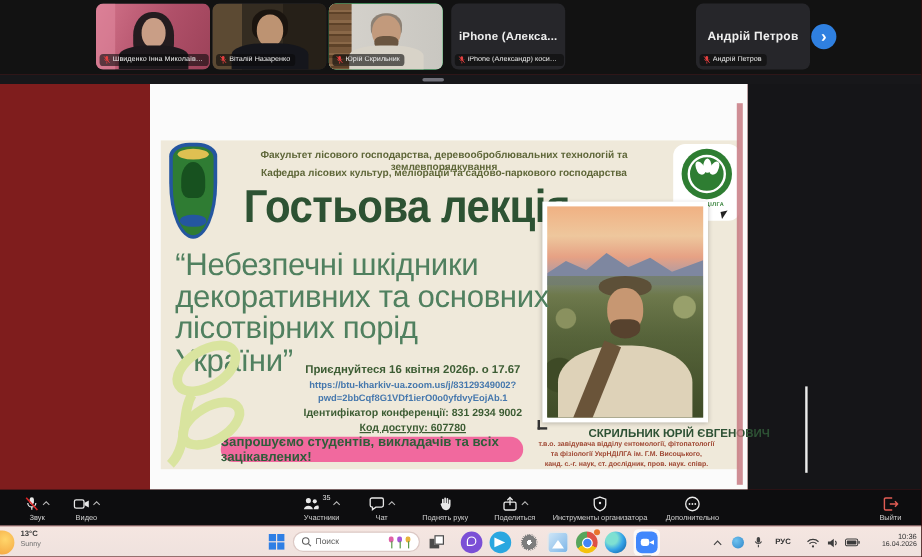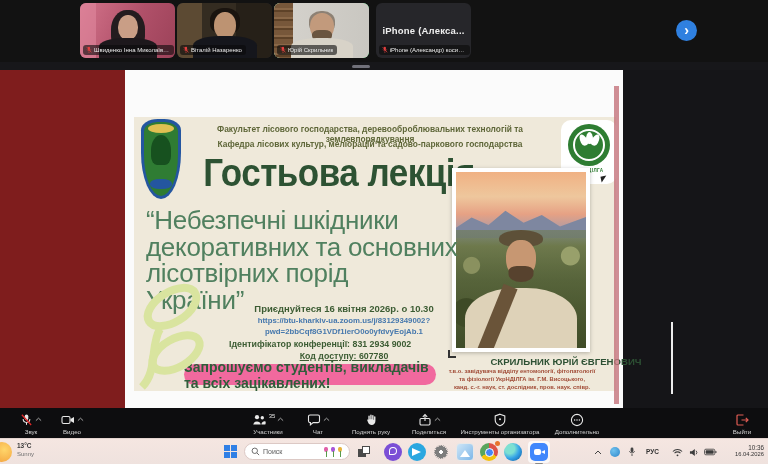--- a/index.html
+++ b/index.html
@@ -80,24 +80,24 @@
   .mn-beard{position:absolute;left:50%;top:94px;transform:translateX(-50%);width:25px;height:16px;
             background:#57422e;border-radius:40% 40% 60% 60%;}
   .mn-body{position:absolute;left:50%;bottom:-8px;transform:translateX(-50%);width:112px;height:68px;
            background:#ded2b8;border-radius:45% 45% 0 0;}
   .mn-strap{position:absolute;left:34px;top:112px;width:15px;height:70px;background:#6a5439;transform:rotate(22deg);}
   .topic{position:absolute;left:12px;top:90px;width:312px;font-size:26px;font-weight:500;color:#50805f;
          line-height:1.02;letter-spacing:-.3px;white-space:pre-line;}
   .join{position:absolute;left:95px;top:186px;width:230px;text-align:center;font-size:9.5px;font-weight:700;color:#3c5c33;}
   .url{position:absolute;left:105px;width:210px;text-align:center;font-size:7.8px;font-weight:700;color:#4678ad;}
   .url1{top:199px;} .url2{top:210px;}
-  .confid{position:absolute;left:95px;top:222px;width:230px;text-align:left;font-size:8.8px;font-weight:700;color:#3c5c33;}
+  .confid{position:absolute;left:95px;top:222px;width:230px;text-align:center;font-size:8.8px;font-weight:700;color:#3c5c33;}
   .code{position:absolute;left:95px;top:234px;width:230px;text-align:center;font-size:8.8px;font-weight:700;color:#3c5c33;text-decoration:underline;}
   .pill{position:absolute;left:50px;top:247px;width:252px;height:21px;border-radius:12px;background:#f1699e;
-        display:flex;align-items:center;justify-content:center;font-size:14px;font-weight:700;color:#2f5d3a;}
+        display:flex;align-items:center;justify-content:center;font-size:11px;font-weight:700;color:#2f5d3a;}
   .spk-name{position:absolute;left:306px;top:239px;width:164px;text-align:center;font-size:9.6px;font-weight:700;color:#2d5134;margin-left:44px;}
   .spk-l{position:absolute;left:306px;width:164px;text-align:center;font-size:5.8px;font-weight:600;color:#a04a35;}
   .sl1{top:251px;} .sl2{top:259px;} .sl3{top:267px;}
   .swirl{position:absolute;left:-4px;top:158px;}
   .corner-mark{position:absolute;left:314px;top:233px;width:6px;height:6px;
                border-left:2px solid #333;border-bottom:2px solid #333;}
   .cursor-mark{position:absolute;left:476px;top:106px;width:0;height:0;border-left:6px solid #222;
                border-bottom:6px solid transparent;transform:rotate(-12deg);}
   .artifact-line{position:absolute;left:671px;top:322px;width:2px;height:72px;background:#ececec;}
   .side-dark{position:absolute;left:623px;top:70px;width:145px;height:338px;background:#151518;}
@@ -229,20 +229,32 @@
             <rect x="2.6" y="0.6" width="2.8" height="4.6" rx="1.4" fill="#e64040"></rect>
             <path d="M1.4 4.2a2.8 2.8 0 0 0 5.2 0" fill="none" stroke="#e64040" stroke-width="0.9"></path>
             <line x1="4" y1="7" x2="4" y2="9" stroke="#e64040" stroke-width="0.9"></line>
             <line x1="0.8" y1="0.8" x2="7.2" y2="8.2" stroke="#e64040" stroke-width="1"></line>
           </svg>
         <span>iPhone (Александр) косицын</span>
       </div>
     </div>
 
 
+    <div class="tile t6" style="left:580px">
+      <div class="big">Андрій Петров</div>
+      <div class="nlabel">
+        <svg width="6" height="8" viewBox="0 0 8 10">
+            <rect x="2.6" y="0.6" width="2.8" height="4.6" rx="1.4" fill="#e64040"></rect>
+            <path d="M1.4 4.2a2.8 2.8 0 0 0 5.2 0" fill="none" stroke="#e64040" stroke-width="0.9"></path>
+            <line x1="4" y1="7" x2="4" y2="9" stroke="#e64040" stroke-width="0.9"></line>
+            <line x1="0.8" y1="0.8" x2="7.2" y2="8.2" stroke="#e64040" stroke-width="1"></line>
+          </svg>
+        <span>Андрій Петров</span>
+      </div>
+    </div>
 
     <button class="next-btn">
         <span>›</span>
       </button>
   </div>
 
   <div class="subbar">
     <div class="handle"></div>
   </div>
 
@@ -282,21 +294,21 @@
           <div class="mn-cap"></div>
           <div class="mn-face"></div>
           <div class="mn-beard"></div>
         </div>
       </div>
 
       <div class="topic">“Небезпечні шкідники
 декоративних та основних
 лісотвірних порід
 України”</div>
-      <div class="join">Приєднуйтеся 16 квітня 2026р. о 10.30</div>
+      <div class="join">Приєднуйтеся 16 квітня 2026р. о 17.67</div>
       <div class="url url1">https://btu-kharkiv-ua.zoom.us/j/83129349002?</div>
       <div class="url url2">pwd=2bbCqf8G1VDf1ierO0o0yfdvyEojAb.1</div>
       <div class="confid">Ідентифікатор конференції: 831 2934 9002</div>
       <div class="code">Код доступу: 607780</div>
       <div class="pill">Запрошуємо студентів, викладачів та всіх зацікавлених!</div>
 
       <svg class="swirl" width="115" height="116" viewBox="0 0 115 116">
         <ellipse cx="42" cy="32" rx="27" ry="15" fill="none" stroke="#d9e49f" stroke-width="8" transform="rotate(-32 42 32)"></ellipse>
         <ellipse cx="46" cy="78" rx="26" ry="14" fill="none" stroke="#d9e49f" stroke-width="8" transform="rotate(-30 46 78)"></ellipse>
         <path d="M12 112 C 28 96, 20 70, 30 54" fill="none" stroke="#d9e49f" stroke-width="8"></path>

